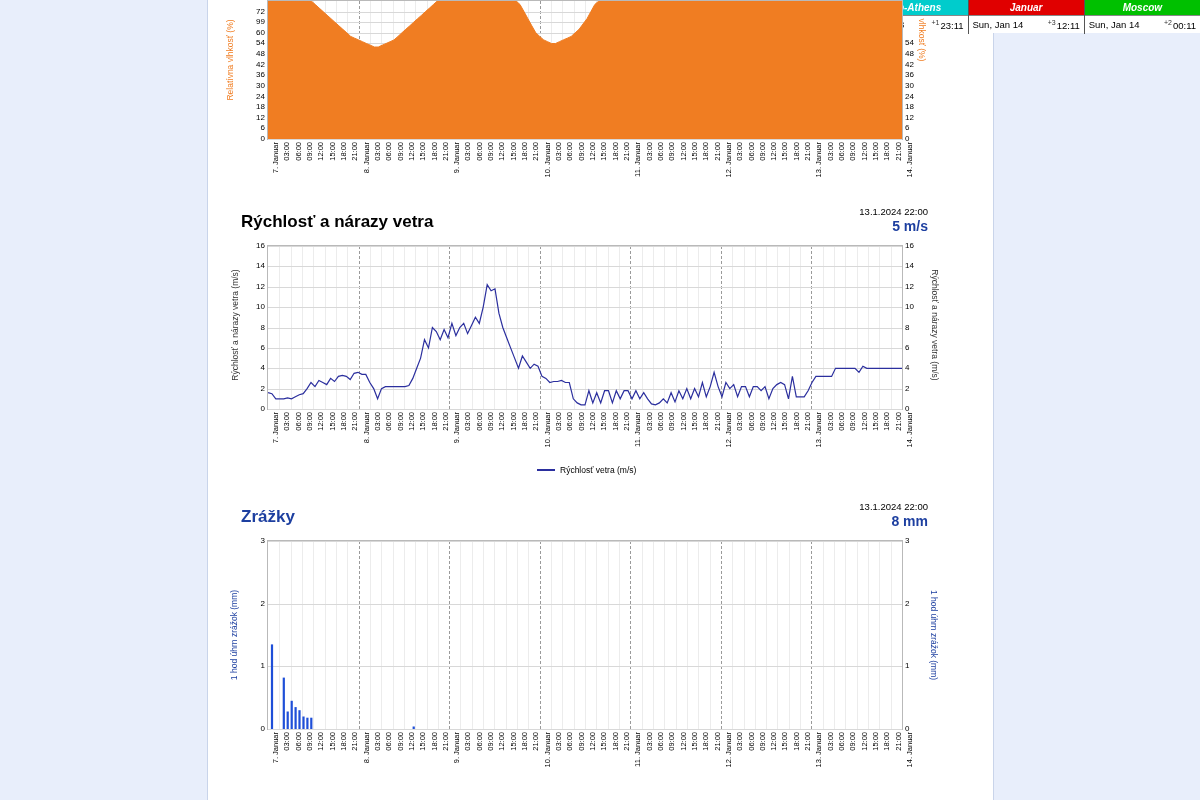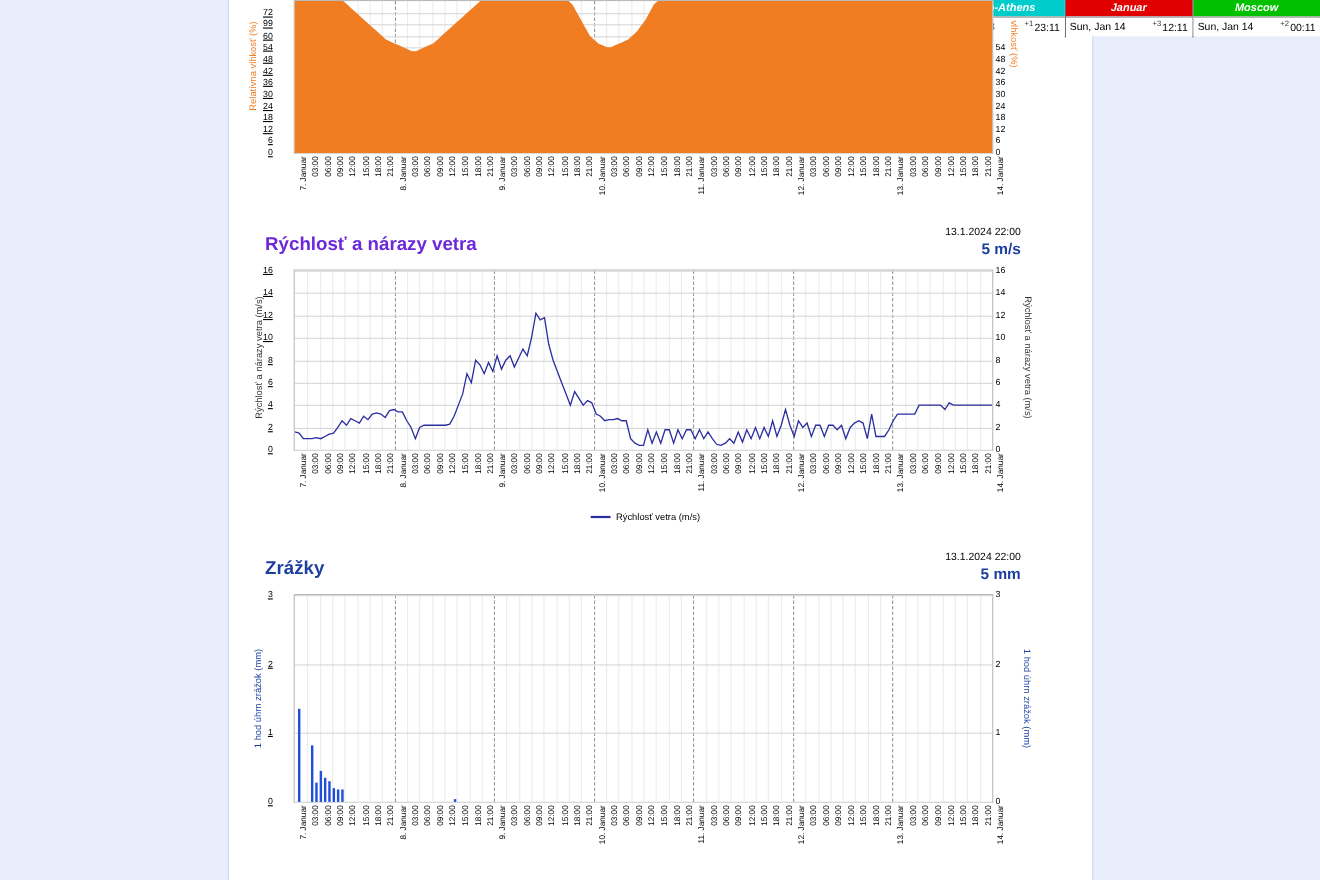--- a/index.html
+++ b/index.html
@@ -115,21 +115,21 @@
     top: 0; bottom: 0; width: 1px;
     border-left: 1px dashed #9a9a9a;
   }
   .ytick {
     position: absolute;
     font-size: 8px;
     color: #000;
     line-height: 8px;
     white-space: nowrap;
   }
-  .ytick.left  { right: 100%; margin-right: 20px; text-align: center; text-decoration: underline; }
+  .ytick.left  { right: 100%; margin-right: 3px; text-align: center; }
   .ytick.right { left: 100%;  margin-left: 3px;  text-align: left; }
 
   .xtick {
     position: absolute;
     top: 100%;
     font-size: 7.5px;
     color: #000;
     white-space: nowrap;
     transform-origin: left top;
     transform: rotate(-90deg) translateX(-100%);
@@ -359,21 +359,21 @@
         <div class="ytick right" style="top: 38.4615px; color: rgb(0, 0, 0);">54</div>
         <svg width="634" height="138" style="position:absolute;left:0;top:0;">
           <path d="M 0 138.0 L 0.0 0.0 L 3.9 0.0 L 7.9 0.0 L 11.8 0.0 L 15.8 0.0 L 19.7 0.0 L 23.6 0.0 L 27.6 0.0 L 31.5 0.0 L 35.4 0.0 L 39.4 0.0 L 43.3 0.0 L 47.3 3.5 L 51.2 7.1 L 55.1 10.6 L 59.1 14.2 L 63.0 17.7 L 66.9 21.2 L 70.9 24.8 L 74.8 28.3 L 78.8 31.8 L 82.7 35.4 L 86.6 37.2 L 90.6 38.9 L 94.5 40.7 L 98.4 42.5 L 102.4 44.2 L 106.3 46.0 L 110.3 46.0 L 114.2 44.2 L 118.1 42.5 L 122.1 40.7 L 126.0 38.9 L 130.0 35.4 L 133.9 31.8 L 137.8 28.3 L 141.8 24.8 L 145.7 21.2 L 149.6 17.7 L 153.6 14.2 L 157.5 10.6 L 161.5 7.1 L 165.4 3.5 L 169.3 0.0 L 173.3 0.0 L 177.2 0.0 L 181.1 0.0 L 185.1 0.0 L 189.0 0.0 L 193.0 0.0 L 196.9 0.0 L 200.8 0.0 L 204.8 0.0 L 208.7 0.0 L 212.6 0.0 L 216.6 0.0 L 220.5 0.0 L 224.5 0.0 L 228.4 0.0 L 232.3 0.0 L 236.3 0.0 L 240.2 0.0 L 244.1 0.0 L 248.1 0.0 L 252.0 3.5 L 256.0 10.6 L 259.9 17.7 L 263.8 24.8 L 267.8 31.8 L 271.7 35.4 L 275.7 38.9 L 279.6 40.7 L 283.5 42.5 L 287.5 42.5 L 291.4 40.7 L 295.3 38.9 L 299.3 37.2 L 303.2 35.4 L 307.2 31.8 L 311.1 28.3 L 315.0 23.0 L 319.0 17.7 L 322.9 10.6 L 326.8 3.5 L 330.8 0.0 L 334.7 0.0 L 338.7 0.0 L 342.6 0.0 L 346.5 0.0 L 350.5 0.0 L 354.4 0.0 L 358.3 0.0 L 362.3 0.0 L 366.2 0.0 L 370.2 0.0 L 374.1 0.0 L 378.0 0.0 L 382.0 0.0 L 385.9 0.0 L 389.9 0.0 L 393.8 0.0 L 397.7 0.0 L 401.7 0.0 L 405.6 0.0 L 409.5 0.0 L 413.5 0.0 L 417.4 0.0 L 421.4 0.0 L 425.3 0.0 L 429.2 0.0 L 433.2 0.0 L 437.1 0.0 L 441.0 0.0 L 445.0 0.0 L 448.9 0.0 L 452.9 0.0 L 456.8 0.0 L 460.7 0.0 L 464.7 0.0 L 468.6 0.0 L 472.5 0.0 L 476.5 0.0 L 480.4 0.0 L 484.4 0.0 L 488.3 0.0 L 492.2 0.0 L 496.2 0.0 L 500.1 0.0 L 504.0 0.0 L 508.0 0.0 L 511.9 0.0 L 515.9 0.0 L 519.8 0.0 L 523.7 0.0 L 527.7 0.0 L 531.6 0.0 L 535.6 0.0 L 539.5 0.0 L 543.4 0.0 L 547.4 0.0 L 551.3 0.0 L 555.2 0.0 L 559.2 0.0 L 563.1 0.0 L 567.1 0.0 L 571.0 0.0 L 574.9 0.0 L 578.9 0.0 L 582.8 0.0 L 586.7 0.0 L 590.7 0.0 L 594.6 0.0 L 598.6 0.0 L 602.5 0.0 L 606.4 0.0 L 610.4 0.0 L 614.3 0.0 L 618.2 0.0 L 622.2 0.0 L 626.1 0.0 L 630.1 0.0 L 634.0 0.0 L 634.0 138.0 Z" fill="#f07d22" stroke="#f07d22" stroke-width="1"></path>
         </svg>
       </div>
     <div class="axis-label left" id="humidity-ylabel" style="left:-52px; top:195px; width:150px; text-align:center; color:#f07d22;">Relatívna vlhkosť (%)</div>
     <div class="axis-label right" id="humidity-ylabel-right" style="left:655px; top:175px; width:120px; text-align:center; color:#f07d22;">vlhkosť (%)</div>
   </div>
 
   <div class="panel" id="wind-panel" style="left:207px; top:200px; width:785px; height:280px;">
-    <div class="panel-title" id="wind-title" style="left:34px; top:12px; color:#6d28d9;">Rýchlosť a nárazy vetra</div>
+    <div class="panel-title" id="wind-title" style="left:34px; top:12px; color:#000000;">Rýchlosť a nárazy vetra</div>
     <div class="panel-stamp" id="wind-stamp" style="right:64px; top:6px;">13.1.2024 22:00</div>
     <div class="panel-value" id="wind-value" style="right:64px; top:18px; color:#1d3fa0;">5 m/s</div>
 
     <div class="plot" id="wind-plot" style="left:60px; top:45px; width:636px; height:165px;">
         <div class="xtick day" style="left: 3px;">7. Januar</div>
         <div class="xtick" style="left: 14.3214px;">03:00</div>
         <div class="gridline-v" style="left: 11px; background: rgb(236, 236, 236);"></div>
         <div class="xtick" style="left: 25.6429px;">06:00</div>
         <div class="gridline-v" style="left: 23px; background: rgb(236, 236, 236);"></div>
         <div class="xtick" style="left: 36.9643px;">09:00</div>
@@ -520,21 +520,21 @@
 
     <div class="legend" id="wind-legend" style="left:330px; top:265px;">
       <span class="swatch"></span>
       <span>Rýchlosť vetra (m/s)</span>
     </div>
   </div>
 
   <div class="panel" id="precip-panel" style="left:207px; top:495px; width:785px; height:290px;">
     <div class="panel-title" id="precip-title" style="left:34px; top:12px; color:#1d3fa0;">Zrážky</div>
     <div class="panel-stamp" id="precip-stamp" style="right:64px; top:6px;">13.1.2024 22:00</div>
-    <div class="panel-value" id="precip-value" style="right:64px; top:18px; color:#1d3fa0;">5 mm</div>
+    <div class="panel-value" id="precip-value" style="right:64px; top:18px; color:#1d3fa0;">8 mm</div>
 
     <div class="plot" id="precip-plot" style="left:60px; top:45px; width:636px; height:190px;">
         <div class="xtick day" style="left: 3px;">7. Januar</div>
         <div class="xtick" style="left: 14.3214px;">03:00</div>
         <div class="gridline-v" style="left: 11px; background: rgb(236, 236, 236);"></div>
         <div class="xtick" style="left: 25.6429px;">06:00</div>
         <div class="gridline-v" style="left: 23px; background: rgb(236, 236, 236);"></div>
         <div class="xtick" style="left: 36.9643px;">09:00</div>
         <div class="gridline-v" style="left: 34px; background: rgb(236, 236, 236);"></div>
         <div class="xtick" style="left: 48.2857px;">12:00</div>

